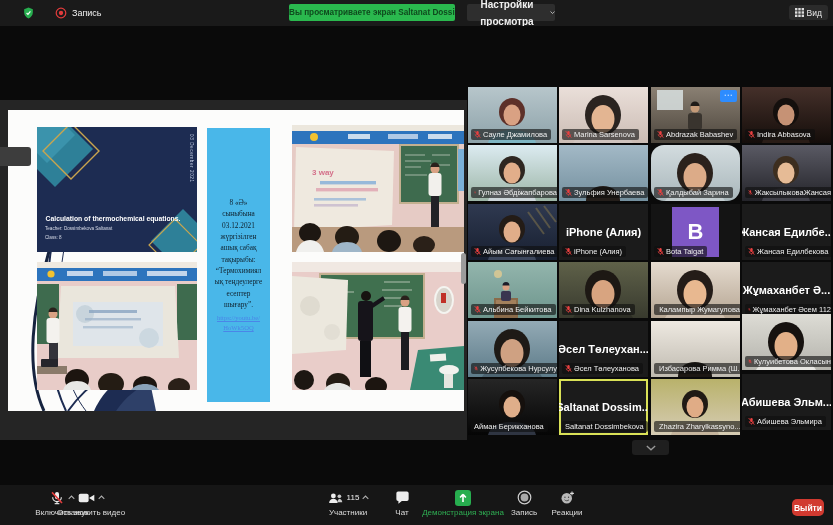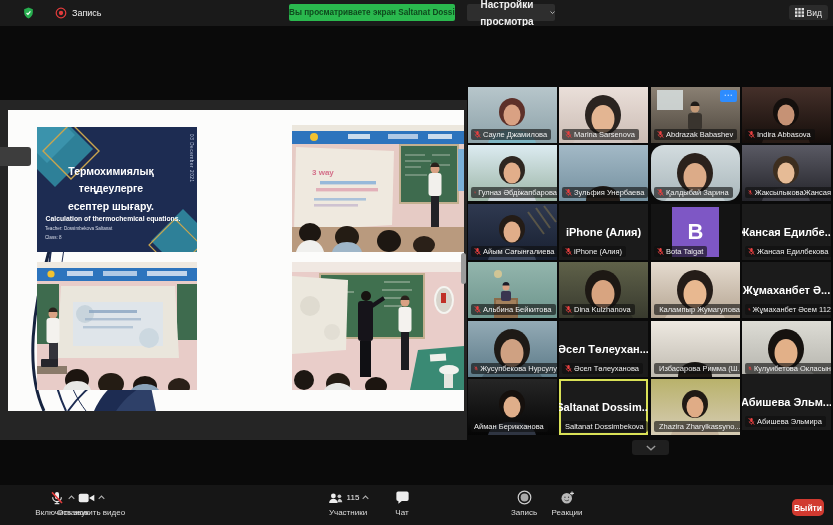--- a/index.html
+++ b/index.html
@@ -124,27 +124,40 @@
 
       <div class="titlecard">
         <svg style="position:absolute;left:0;top:0" width="160" height="125" viewBox="0 0 160 125">
           <polygon points="18,-16 56,22 18,60 -20,22" fill="#2e8098"></polygon>
           <polygon points="10,-20 38,8 10,36 -18,8" fill="#3b93ac"></polygon>
           <polygon points="34,-4 62,24 34,52 6,24" fill="none" stroke="#c9a54e" stroke-width="1.4"></polygon>
           <polygon points="146,82 178,114 146,146 114,114" fill="#2e8098"></polygon>
           <polygon points="138,92 164,118 138,144 112,118" fill="none" stroke="#c9a54e" stroke-width="1.2"></polygon>
         </svg>
         <div class="card-date">03 December 2021</div>
-        <div class="card-title">Термохимиялық теңдеулерге
-есептер шығару.</div>
         <div class="card-sub">Calculation of thermochemical equations.</div>
         <div class="card-teacher">Teacher: Dossimbekova Saltanat
 Class: 8</div>
       </div>
 
+      <div class="infobox">
+        <div class="txt">8 «Ә»
+сыныбына
+03.12.2021
+жүргізілген
+ашық сабақ
+тақырыбы:
+“Термохимиял
+ық теңдеулерге
+есептер
+шығару”.</div>
+        <div class="lnk">
+          <span>https://youtu.be/</span><br><span>HoWk5OQ</span>
+        </div>
+      </div>
 
       <div class="photo" style="left:284px;top:15px;width:172px;height:127px;">
         <svg width="172" height="127" viewBox="0 0 172 127">
           <rect width="172" height="127" fill="#e6cbc5"></rect>
           <rect width="172" height="6" fill="#ece7dd"></rect>
           <rect y="6" width="172" height="13" fill="#2d74bd"></rect>
           <circle cx="22" cy="12" r="4" fill="#f2c230"></circle>
           <rect x="56" y="9" width="22" height="5" fill="#e8eef6" opacity=".85"></rect>
             <rect x="96" y="9" width="30" height="5" fill="#e8eef6" opacity=".7"></rect>
             <rect x="136" y="9" width="24" height="5" fill="#e8eef6" opacity=".85"></rect>
@@ -665,21 +678,21 @@
     <div class="plabel">
       <svg class="micoff" width="7" height="9" viewBox="0 0 12 14">
               <rect x="4" y="1" width="4" height="7" rx="2" fill="#e84040"></rect>
               <path d="M2 6.5a4 4 0 0 0 8 0" stroke="#e84040" stroke-width="1.2" fill="none"></path>
               <line x1="6" y1="10.5" x2="6" y2="12.5" stroke="#e84040" stroke-width="1.2"></line>
               <line x1="1" y1="1" x2="11" y2="12.5" stroke="#e84040" stroke-width="1.4"></line>
             </svg>
       <span class="lbltxt">Избасарова Римма (Ш...</span>
     </div>
   </div>
-        <div class="tile" style="left: 742px; top: 295px;">
+        <div class="tile" style="left: 742px; top: 288px;">
     <div class="scene">
             <svg width="89" height="56" viewBox="0 0 89 56">
               <defs>
                 <linearGradient id="g19" x1="0" y1="0" x2="0" y2="1">
                   <stop offset="0" stop-color="#dddcd5"></stop>
                   <stop offset="1" stop-color="#b4b3ac"></stop>
                 </linearGradient>
               </defs>
               <rect width="89" height="56" fill="url(#g19)"></rect>
               <ellipse cx="44" cy="28" rx="18" ry="20" fill="#16120f"></ellipse>
@@ -824,20 +837,29 @@
 
     <div class="tbitem" style="left:386px;width:32px;">
       <div class="ticorow">
         <svg width="15" height="14" viewBox="0 0 22 20">
             <path d="M2 3a2.5 2.5 0 0 1 2.5-2.5h13A2.5 2.5 0 0 1 20 3v9a2.5 2.5 0 0 1-2.5 2.5H10l-5 4v-4H4.5A2.5 2.5 0 0 1 2 12z" fill="#ededed"></path>
           </svg>
       </div>
       <div class="tblabel">Чат</div>
     </div>
 
+    <div class="tbitem" style="left:420px;width:86px;">
+      <div class="ticorow">
+        <svg width="16" height="16" viewBox="0 0 20 20">
+            <rect width="20" height="20" rx="4" fill="#27ae4f"></rect>
+            <path d="M10 15V6.5M10 5.5l-3.6 3.8M10 5.5l3.6 3.8" stroke="#fff" stroke-width="2" fill="none"></path>
+          </svg>
+      </div>
+      <div class="tblabel green">Демонстрация экрана</div>
+    </div>
 
     <div class="tbitem" style="left:506px;width:36px;">
       <div class="ticorow">
         <svg width="15" height="15" viewBox="0 0 20 20">
             <circle cx="10" cy="10" r="8.4" fill="none" stroke="#cdcdcd" stroke-width="1.6"></circle>
             <circle cx="10" cy="10" r="5.2" fill="#a8a8a8"></circle>
           </svg>
       </div>
       <div class="tblabel">Запись</div>
     </div>

